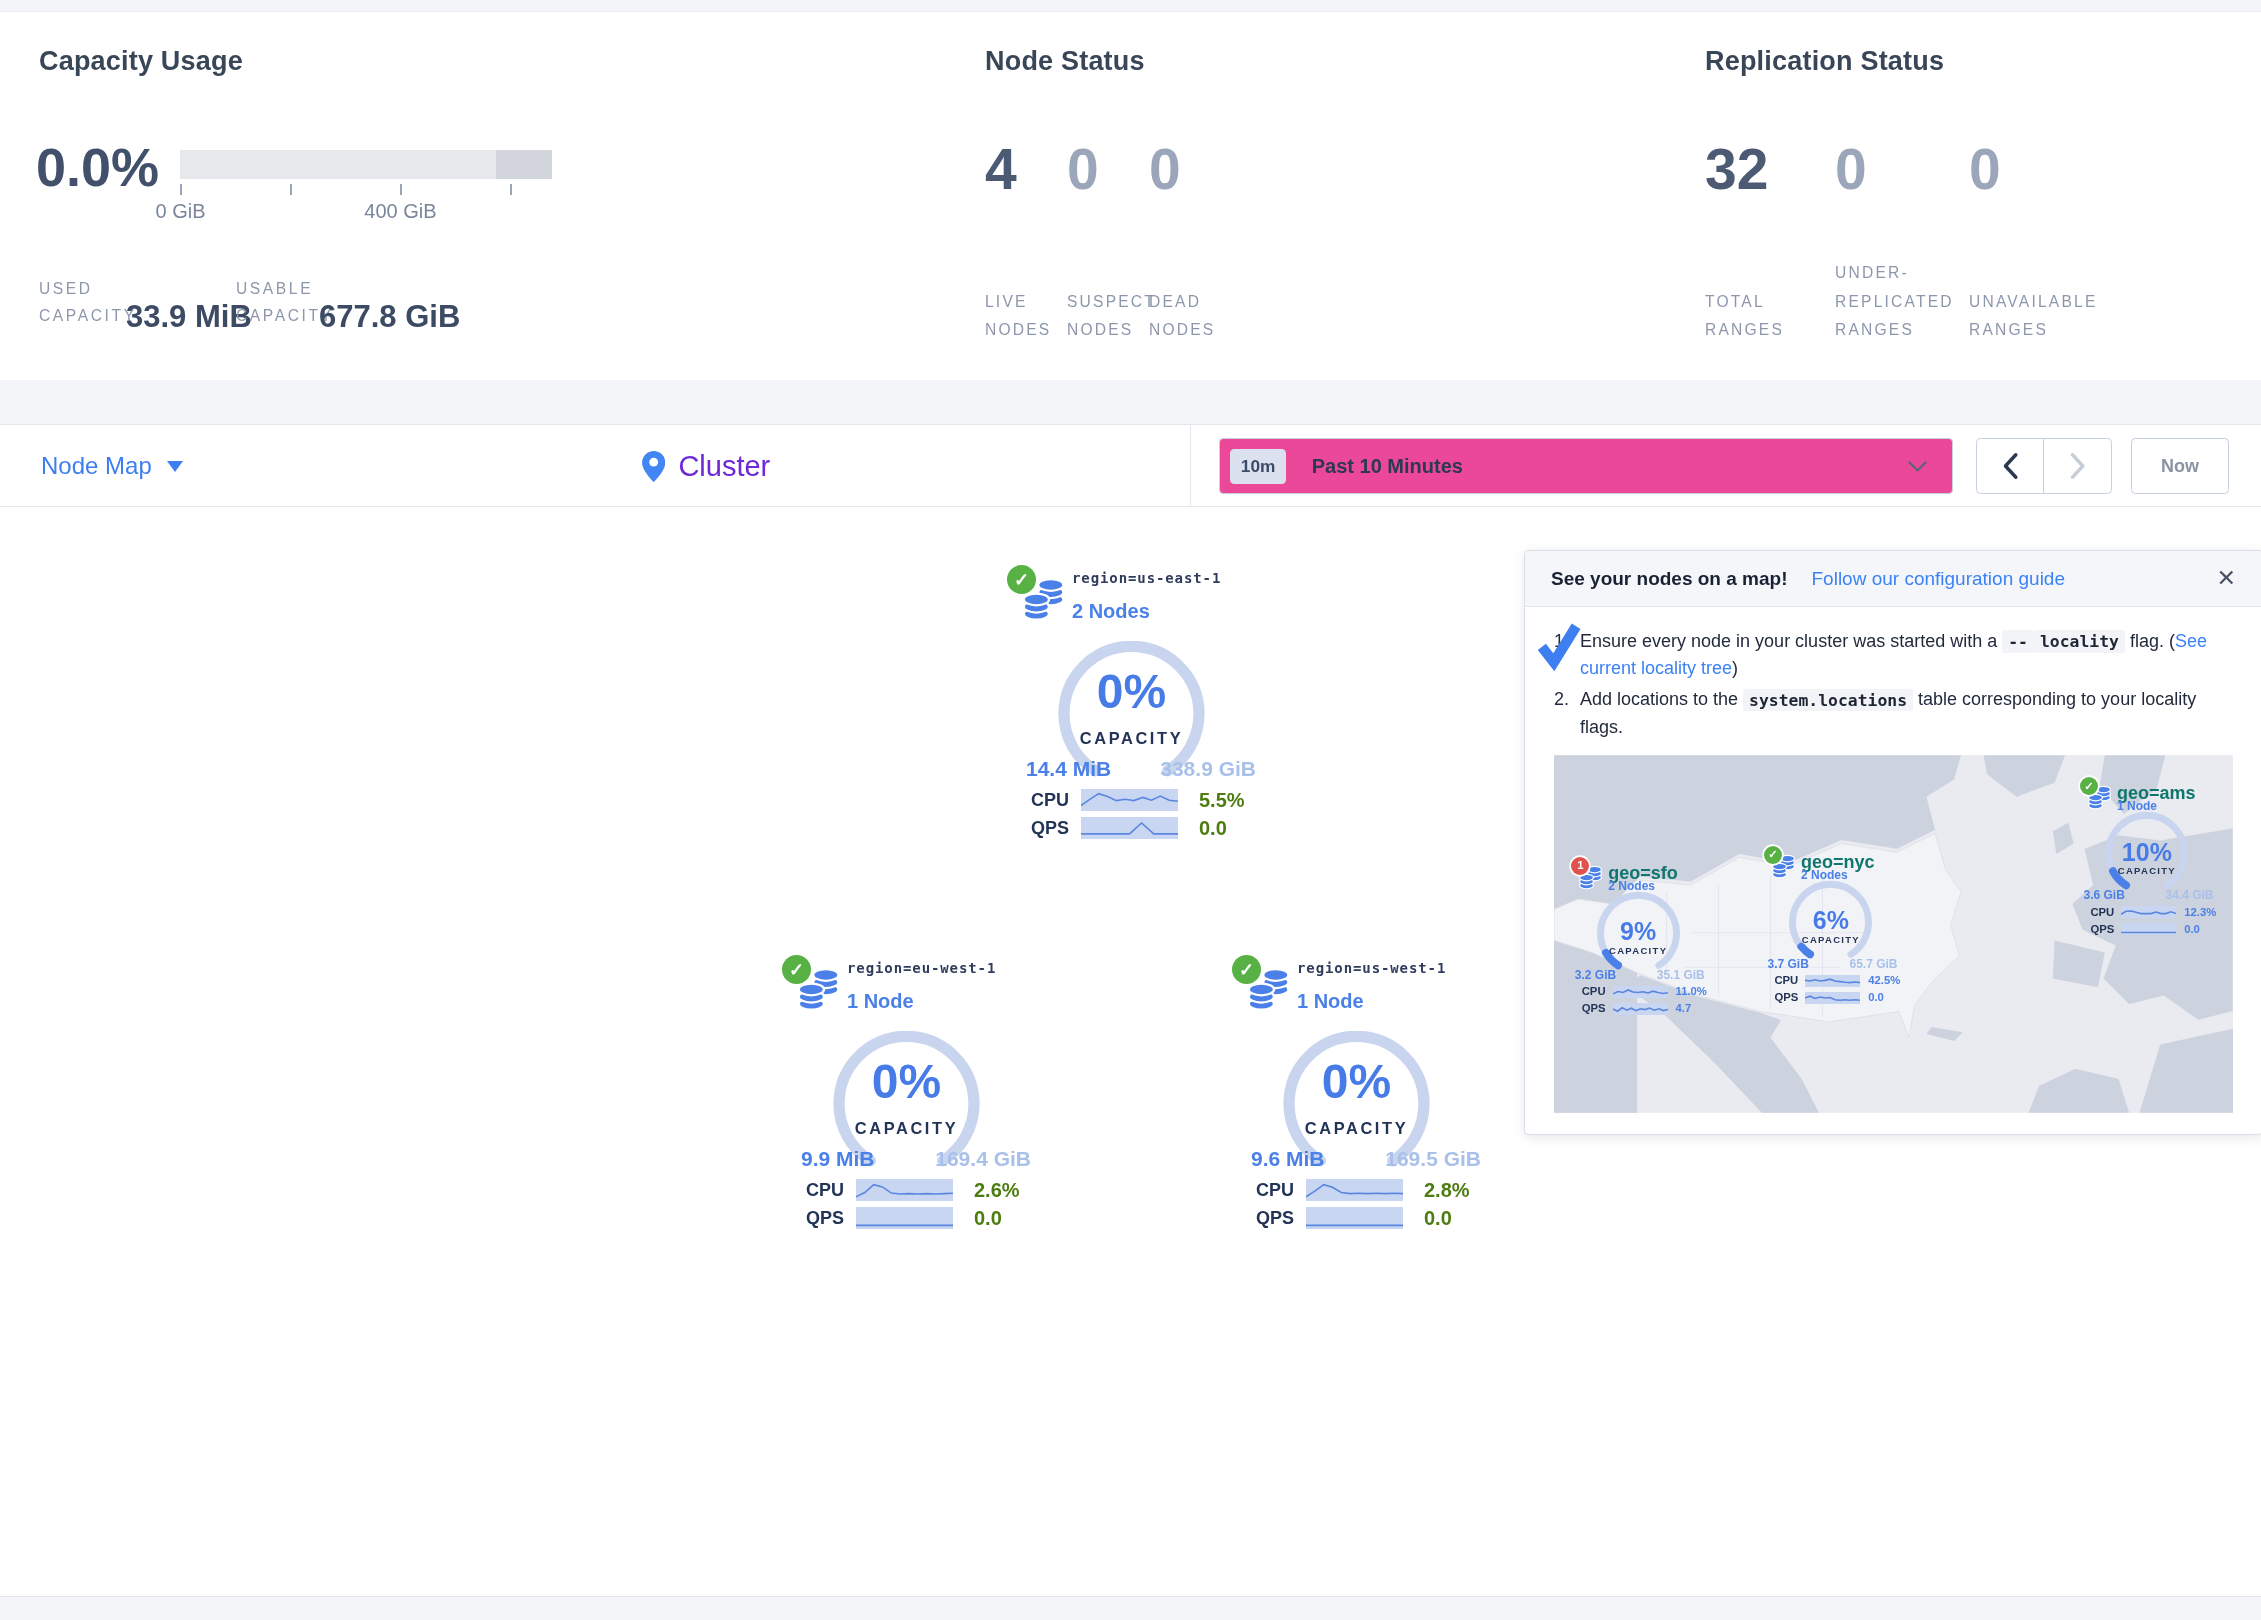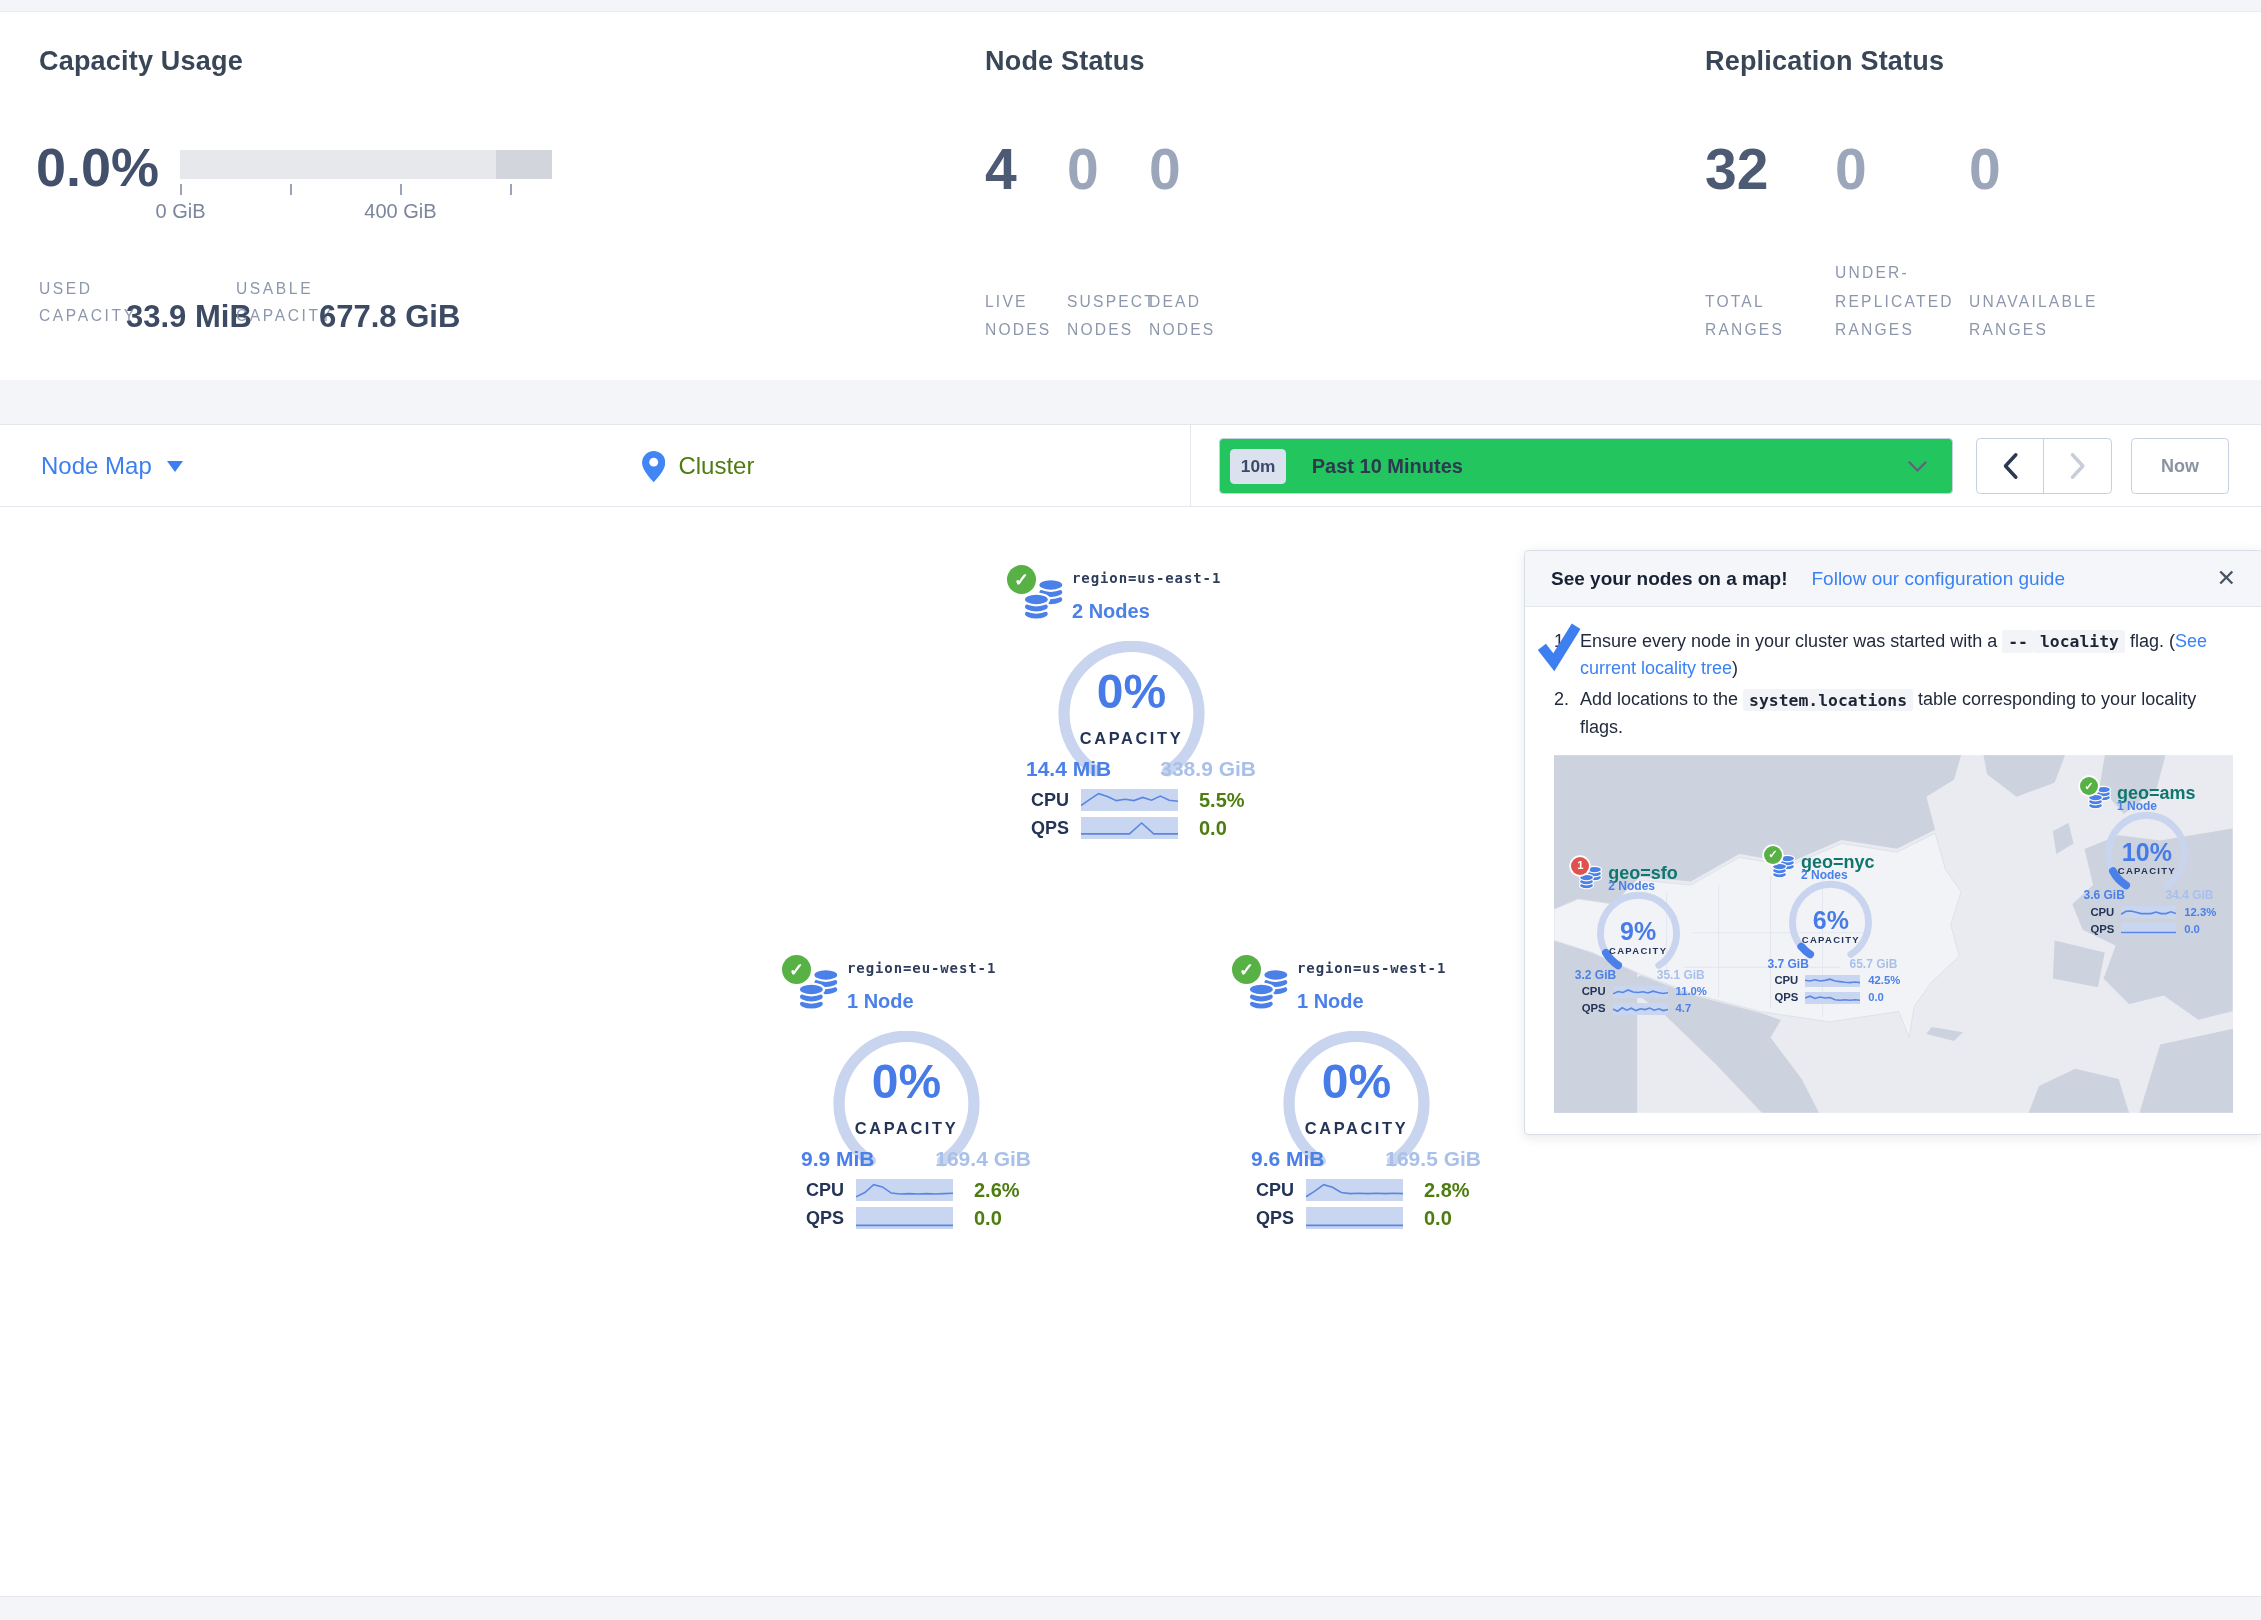--- a/index.html
+++ b/index.html
@@ -28,24 +28,24 @@
   .lab-row   { position:absolute; top:235px; height:97px; display:flex; }
   .stat-col-n { font-size:57px; font-weight:bold; color:#4c5a74; }
   .stat-col-n.dim { color:#9ba6bb; }
   .stat-lab  { display:flex; align-items:flex-end; font-size:15.6px; letter-spacing:2.2px; color:#8d97ac; line-height:28.6px; white-space:pre-line; }
 
   
   .view-select { position:absolute; left:41px; top:0; height:82px; display:flex; align-items:center; gap:15.6px;
                  color:#3d7ff0; font-size:24px; cursor:pointer; }
   .tri-down  { width:0; height:0; border-left:8.7px solid transparent; border-right:8.7px solid transparent; border-top:11.3px solid #3d7ff0; }
   .crumb     { position:absolute; left:642px; top:0; height:82px; display:flex; align-items:center; gap:13px;
-               font-size:24px; color:#4d7c0f; }
+               font-size:29px; color:#6d28d9; }
   .tb-divider{ position:absolute; left:1190px; top:0; width:0.9px; height:82px; background:#e3e6ed; }
   .time-select { position:absolute; left:1219px; top:13px; width:734px; height:56px; border:1.7px solid #c7d0e0; border-radius:4.3px;
-                 background:#22c55e; display:flex; align-items:center; padding:0 24px 0 10.4px; cursor:pointer; }
+                 background:#ec4899; display:flex; align-items:center; padding:0 24px 0 10.4px; cursor:pointer; }
   .time-badge { background:#dbe1ee; border-radius:4.3px; padding:7px 10.4px; font-size:17.3px; font-weight:bold; color:#3b4a66; }
   .time-label { margin-left:26px; font-size:20px; font-weight:bold; color:#2c3950; }
   .time-chev  { margin-left:auto; }
   .step-btns  { position:absolute; left:1976px; top:13px; display:flex; }
   .step-btn   { width:69px; height:56px; background:#fff; border:1.7px solid #c7d0e0; display:flex; align-items:center; justify-content:center; cursor:pointer; }
   .step-btn.prev { border-radius:4.3px 0 0 4.3px; }
   .step-btn.next { border-radius:0 4.3px 4.3px 0; margin-left:-1.7px; }
   .now-btn    { position:absolute; left:2131px; top:13px; width:98px; height:56px; border:1.7px solid #c7d0e0; border-radius:4.3px;
                 display:flex; align-items:center; justify-content:center; font-size:18px; font-weight:bold; color:#8a93a4; background:#fff; cursor:pointer; }
 

